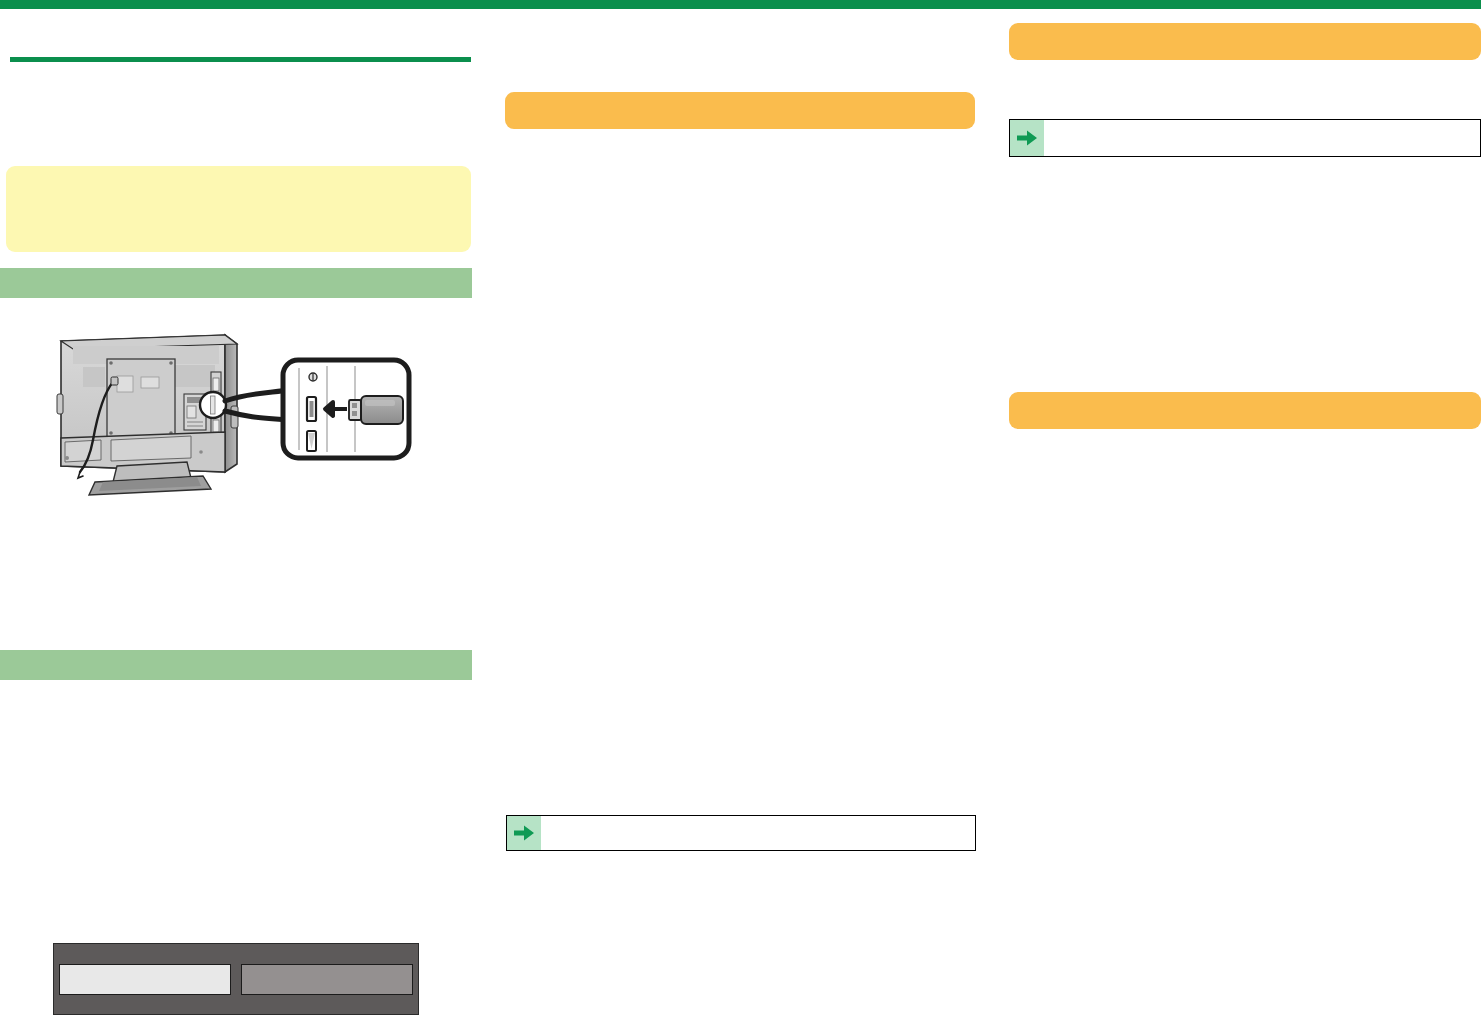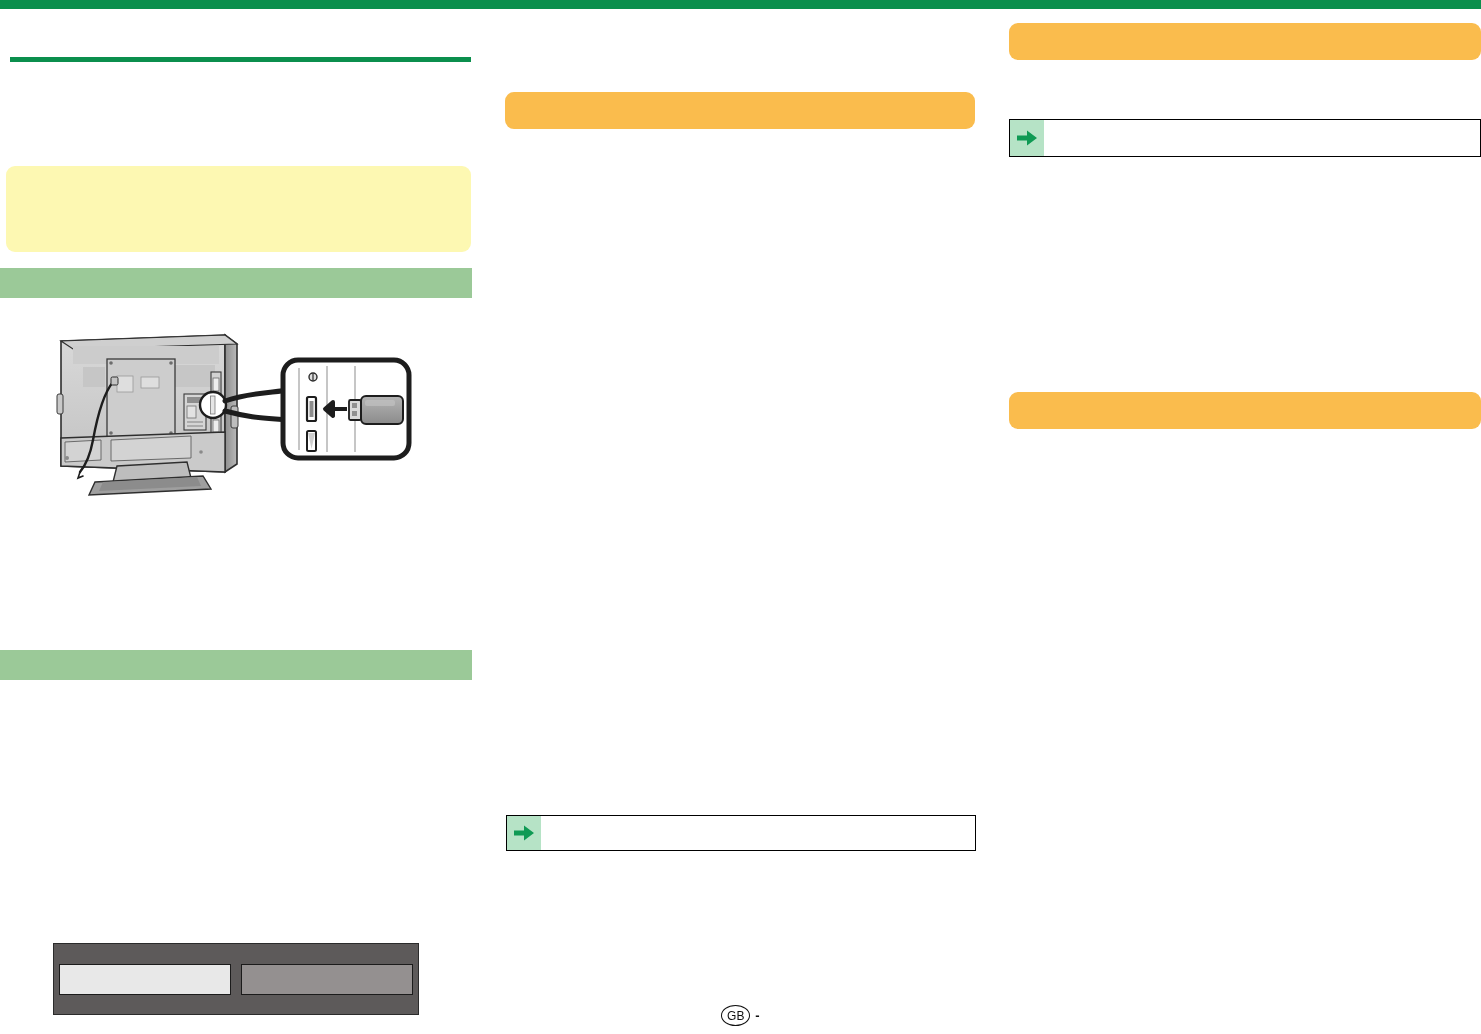--- a/index.html
+++ b/index.html
@@ -325,18 +325,14 @@
     </div>
     <div class="xref-text"></div>
   </div>
 
   <div class="blk body-text" style="left:1011px; top:170px; width:470px; height:210px;"></div>
 
   <div class="blk section-bar-orange" style="left:1009px; top:392px; width:472px; height:37px;"></div>
 
   <div class="blk body-text" style="left:1011px; top:440px; width:470px; height:540px;"></div>
 
-  <div class="footer">
-    <span class="gb-mark">GB</span>
-    <span class="page-num">-</span>
-  </div>
 
 </div>
 
 </body></html>

